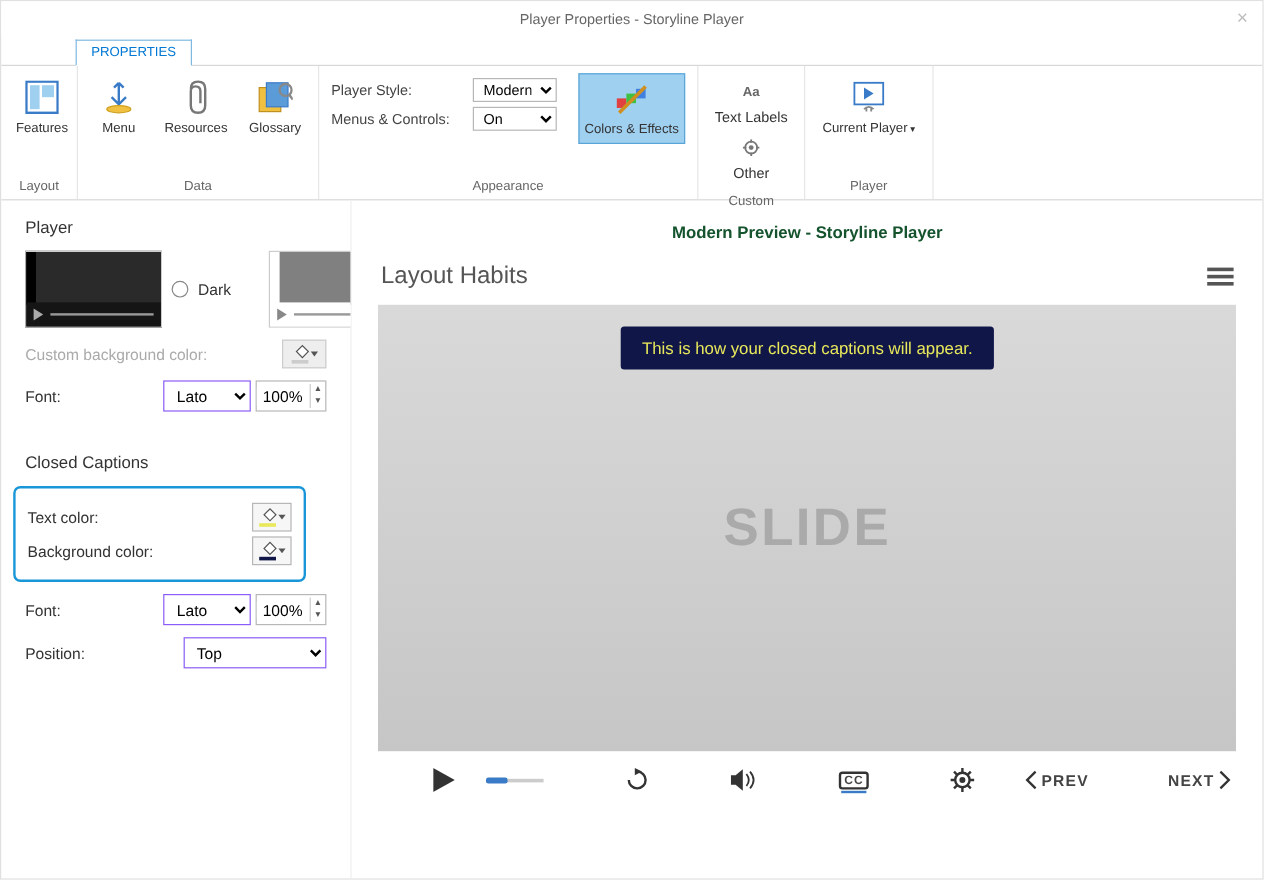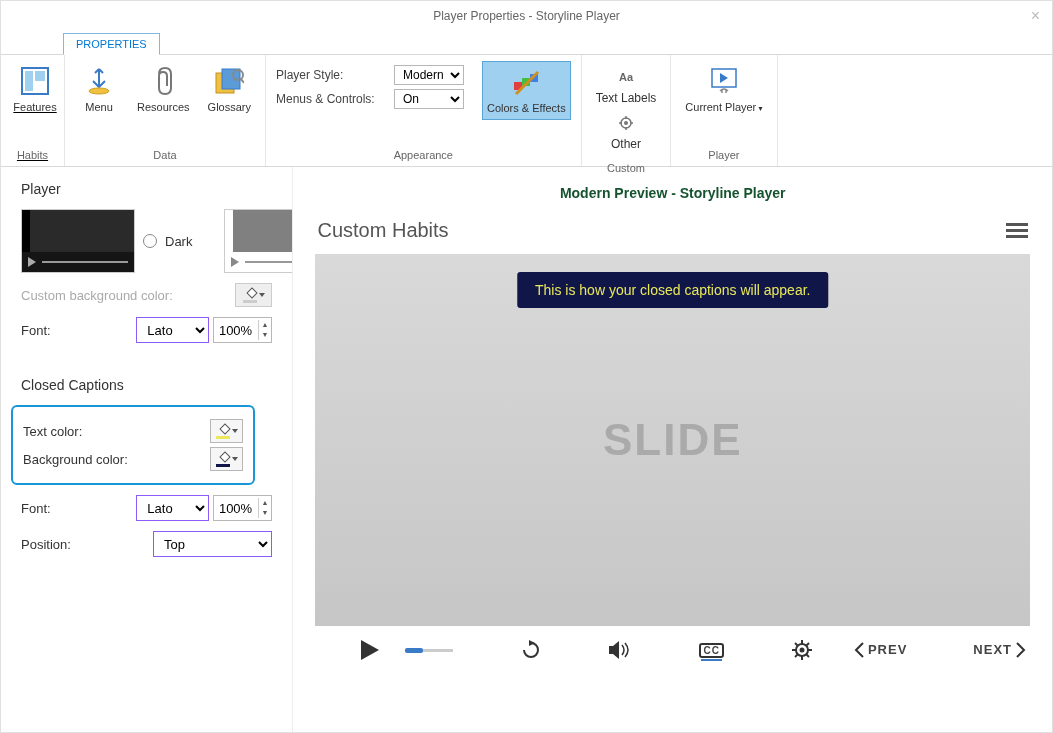--- a/index.html
+++ b/index.html
@@ -82,21 +82,21 @@
 .prev-head { display:flex; justify-content:space-between; align-items:center; padding:0 10px 12px; }
 .prev-head h3 { font-size:20px; font-weight:400; color:#555; }
 .hamburger div { width:22px;height:3px;background:#555;margin:3px 0; }
 .slide { background: linear-gradient(#d9d9d9,#c6c6c6); height:372px; position:relative; margin:0 8px; display:flex;align-items:center;justify-content:center; }
 .slide .slidetxt { color:#aaa; font-size:44px; font-weight:700; letter-spacing:2px; }
 .caption { position:absolute; top:18px; left:50%; transform:translateX(-50%); background:#101648; color:#e8e85a; font-size:14px; padding:10px 18px; border-radius:3px; }
 
 .controls { display:flex; align-items:center; justify-content:space-between; padding:14px 12px 0; }
 .controls .left { display:flex; align-items:center; gap:26px; }
 .controls .right { display:flex; align-items:center; gap:24px; }
-.ctrl { color:#444; cursor:pointer; display:flex;align-items:flex-start;gap:4px; font-size:13px; font-weight:600; letter-spacing:1px;padding-left:42px;}
+.ctrl { color:#444; cursor:pointer; display:flex;align-items:flex-end;gap:4px; font-size:13px; font-weight:600; letter-spacing:1px;padding-left:42px;}
 .progbar { width:48px;height:3px;background:#ccc;position:relative; }
 .progbar::before { content:"";position:absolute;left:0;top:-1px;width:18px;height:5px;background:#3a7bc8;border-radius:2px; }
 .ccbox { border:2px solid #333;border-radius:3px;padding:0 2px;font-size:10px;font-weight:bold;position:relative; }
 .ccbox::after { content:"";position:absolute;left:0;right:0;bottom:-5px;height:2px;background:#3a7bc8; }
 
 svg { display:block; }
 </style>
 </head>
 <body>
 
@@ -104,34 +104,34 @@
   <span class="title">Player Properties - Storyline Player</span>
   <span class="close">×</span>
 </div>
 
 <div class="tabrow">
   <div class="tab">PROPERTIES</div>
 </div>
 
 <div class="ribbon">
 
-  <div class="ribgroup" style="width:64px;text-decoration:underline;">
+  <div class="ribgroup" style="width:64px;">
     <div class="inner">
       <div class="bigbtn">
         <span class="ico">
           <svg width="28" height="28">
               <rect x="1" y="1" width="26" height="26" fill="none" stroke="#3a7bc8" stroke-width="2"></rect>
               <rect x="4" y="4" width="8" height="20" fill="#9fd0f0"></rect>
               <rect x="14" y="4" width="10" height="10" fill="#9fd0f0"></rect>
             </svg>
         </span>
         <span>Features</span>
       </div>
     </div>
-    <div class="grouplabel">Habits</div>
+    <div class="grouplabel">Layout</div>
   </div>
 
   <div class="ribgroup">
     <div class="inner">
       <div class="bigbtn">
         <span class="ico">
           <svg width="24" height="28">
               <path d="M12 2 L12 20 M6 14 L12 20 L18 14 M12 2 L8 6 M12 2 L16 6" stroke="#3a7bc8" stroke-width="2" fill="none"></path>
               <ellipse cx="12" cy="24" rx="10" ry="3" fill="#f0c040" stroke="#d0a020"></ellipse>
             </svg>
@@ -338,21 +338,21 @@
     </div>
     <div class="prow">
       <div class="plabel">Position:</div>
       <select class="wide full"><option>Top</option></select>
     </div>
   </div>
 
   <div class="rightpanel">
     <div class="prev-title">Modern Preview - Storyline Player</div>
     <div class="prev-head">
-      <h3>Custom Habits</h3>
+      <h3>Layout Habits</h3>
       <div class="hamburger">
           <div></div>
           <div></div>
           <div></div>
         </div>
     </div>
     <div class="slide">
       <div class="caption">This is how your closed captions will appear.</div>
       <div class="slidetxt">SLIDE</div>
     </div>

